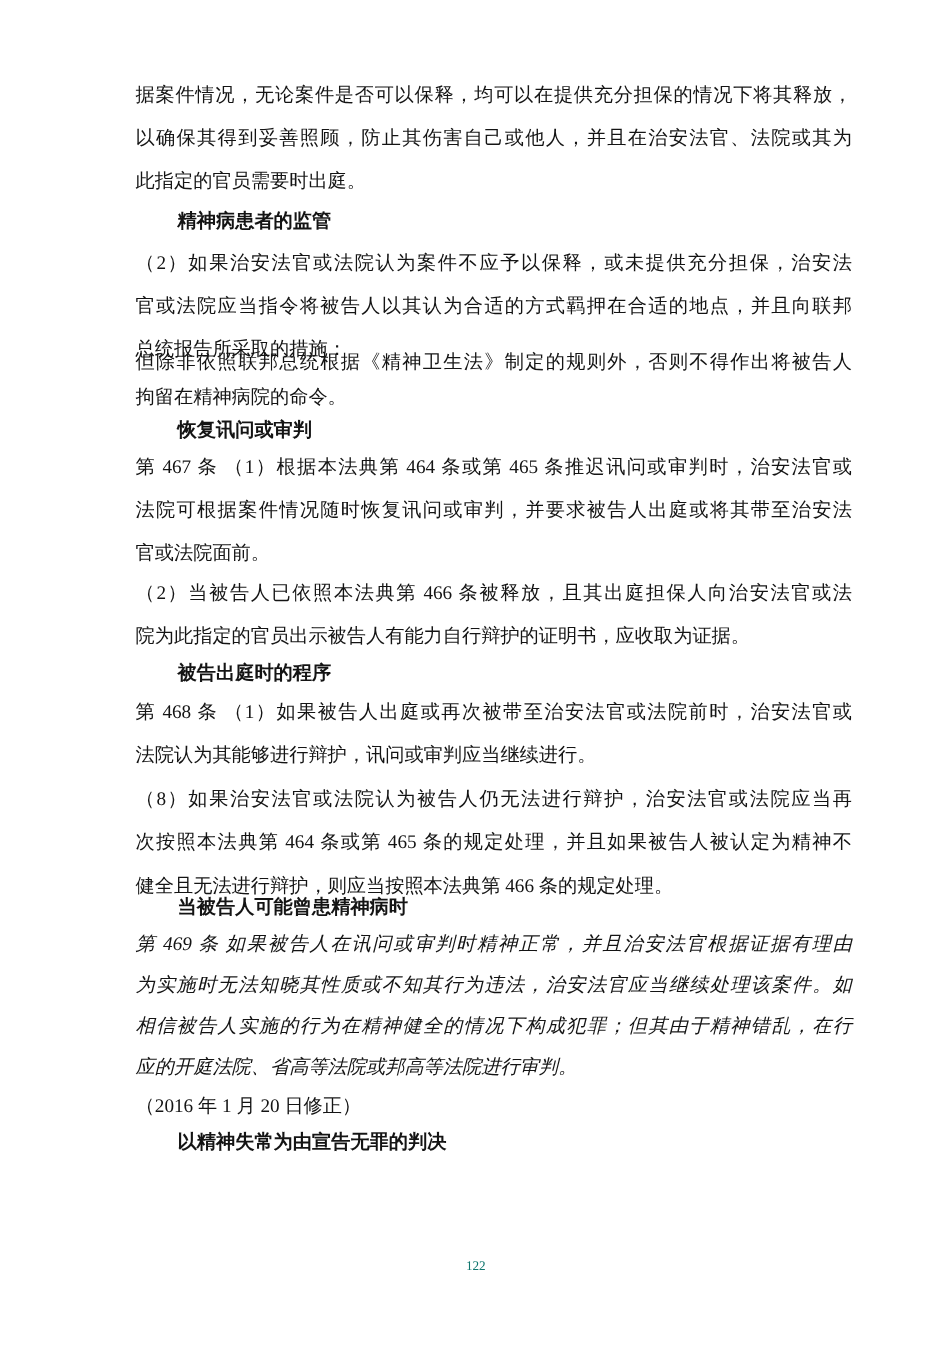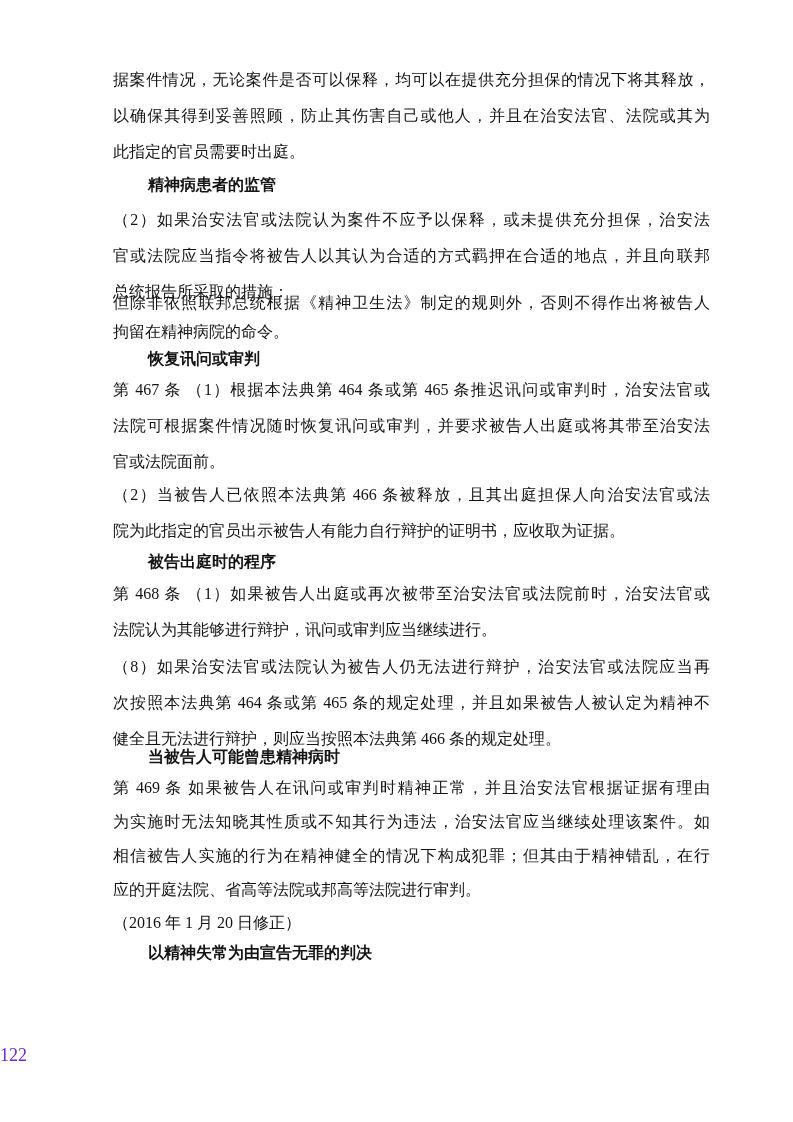--- a/index.html
+++ b/index.html
@@ -44,32 +44,33 @@
   
   .b2  { margin-top: 2px; }
   .b3  { margin-top: -22px; }
   .b4  { margin-top: -2px; }
   .b5  { margin-top: -2px; }
   .b6  { margin-top: -3px; }
   .b7  { margin-top: -2px; }
   .b8  { margin-top: -1px; }
   .b9  { margin-top: 1px; }
   .b10 { margin-top: -15px; }
-  .b11 { margin-top: -1px; }
+  .b11 { margin-top: -1px; font-style: italic; }
   .b11 .line { height: 34px; line-height: 34px; }
   .b12 { margin-top: -2px; }
   .b13 { margin-top: -3px; }
   .page-footer {
     position: absolute;
     top: 1045px;
     left: 0;
     width: 100%;
-    font-size: 18px;
+    text-align: center;
+    font-size: 11px;
     line-height: 20px;
-    color: #6d28d9;
+    color: #0f766e;
   }
 </style>
 </head>
 <body>
 
 <div class="page">
   <div class="doc-body">
       <div class="para b0">
         <div class="line">据案件情况，无论案件是否可以保释，均可以在提供充分担保的情况下将其释放，</div>
         <div class="line">以确保其得到妥善照顾，防止其伤害自己或他人，并且在治安法官、法院或其为</div>

